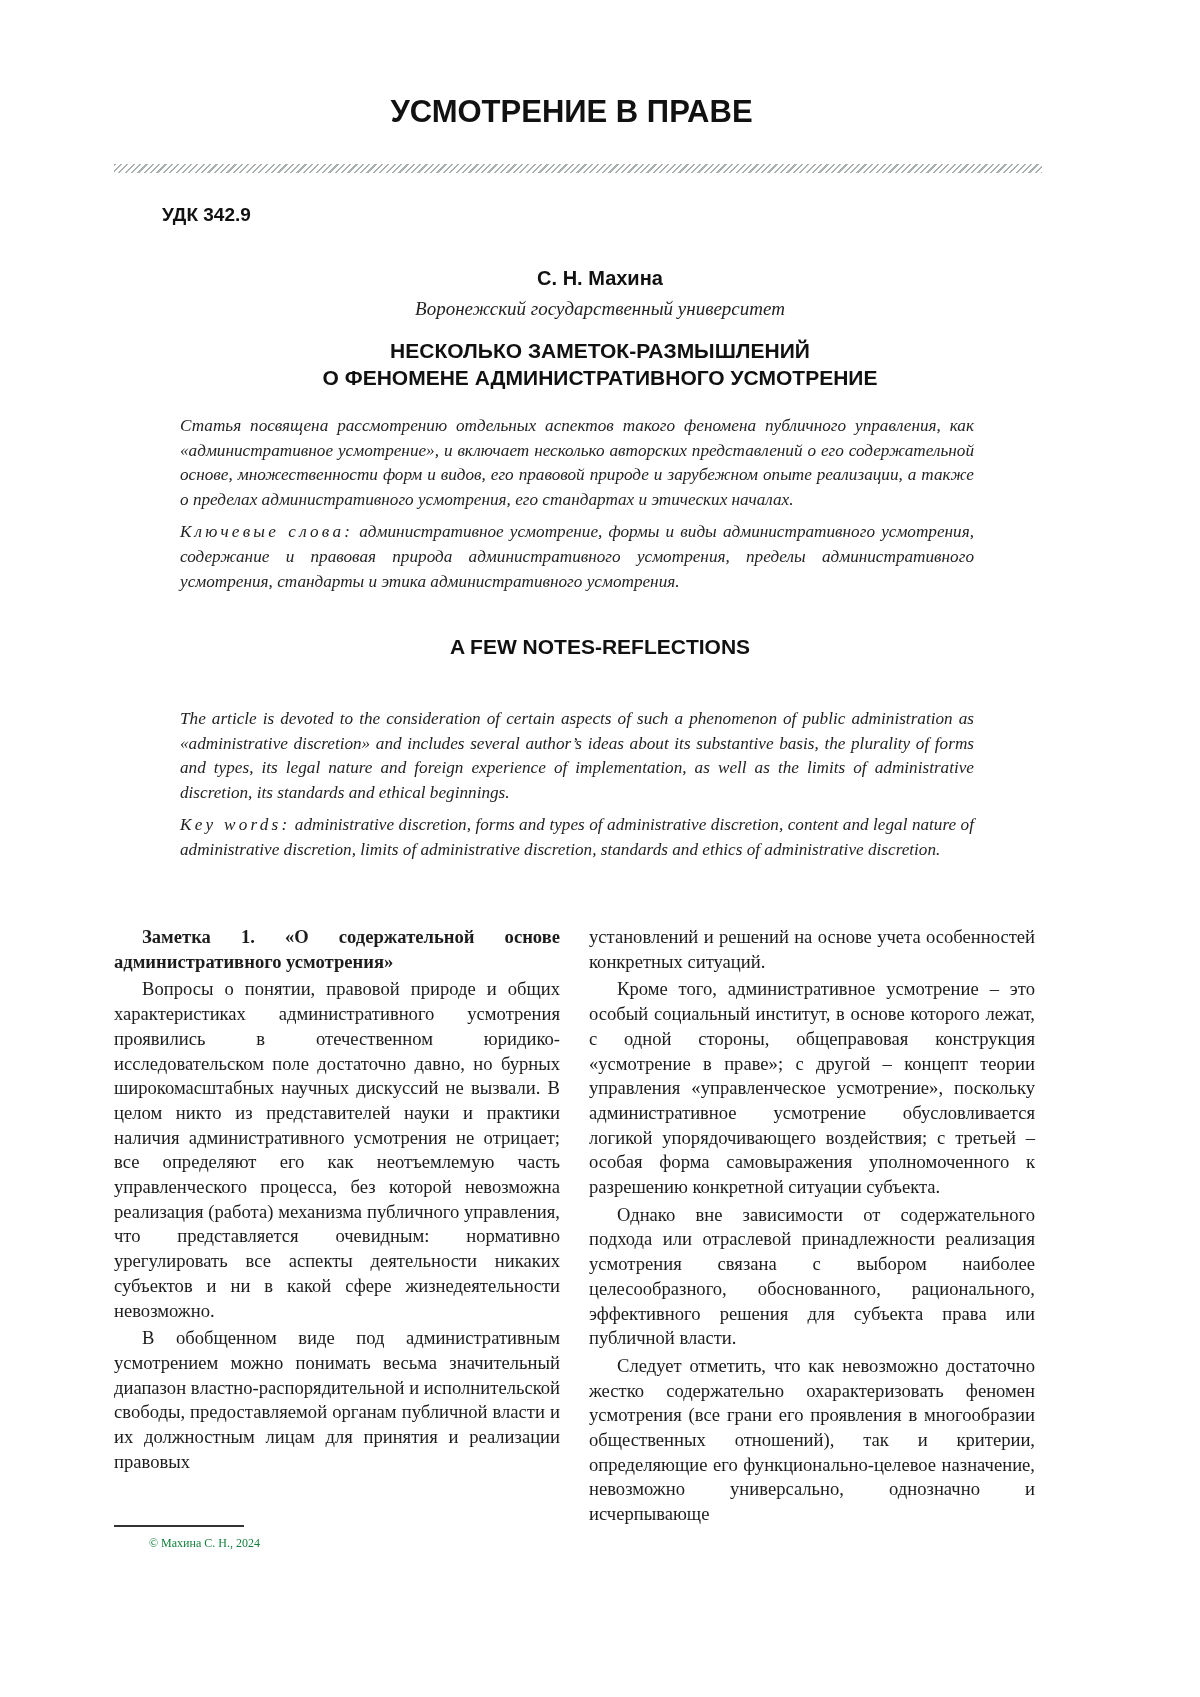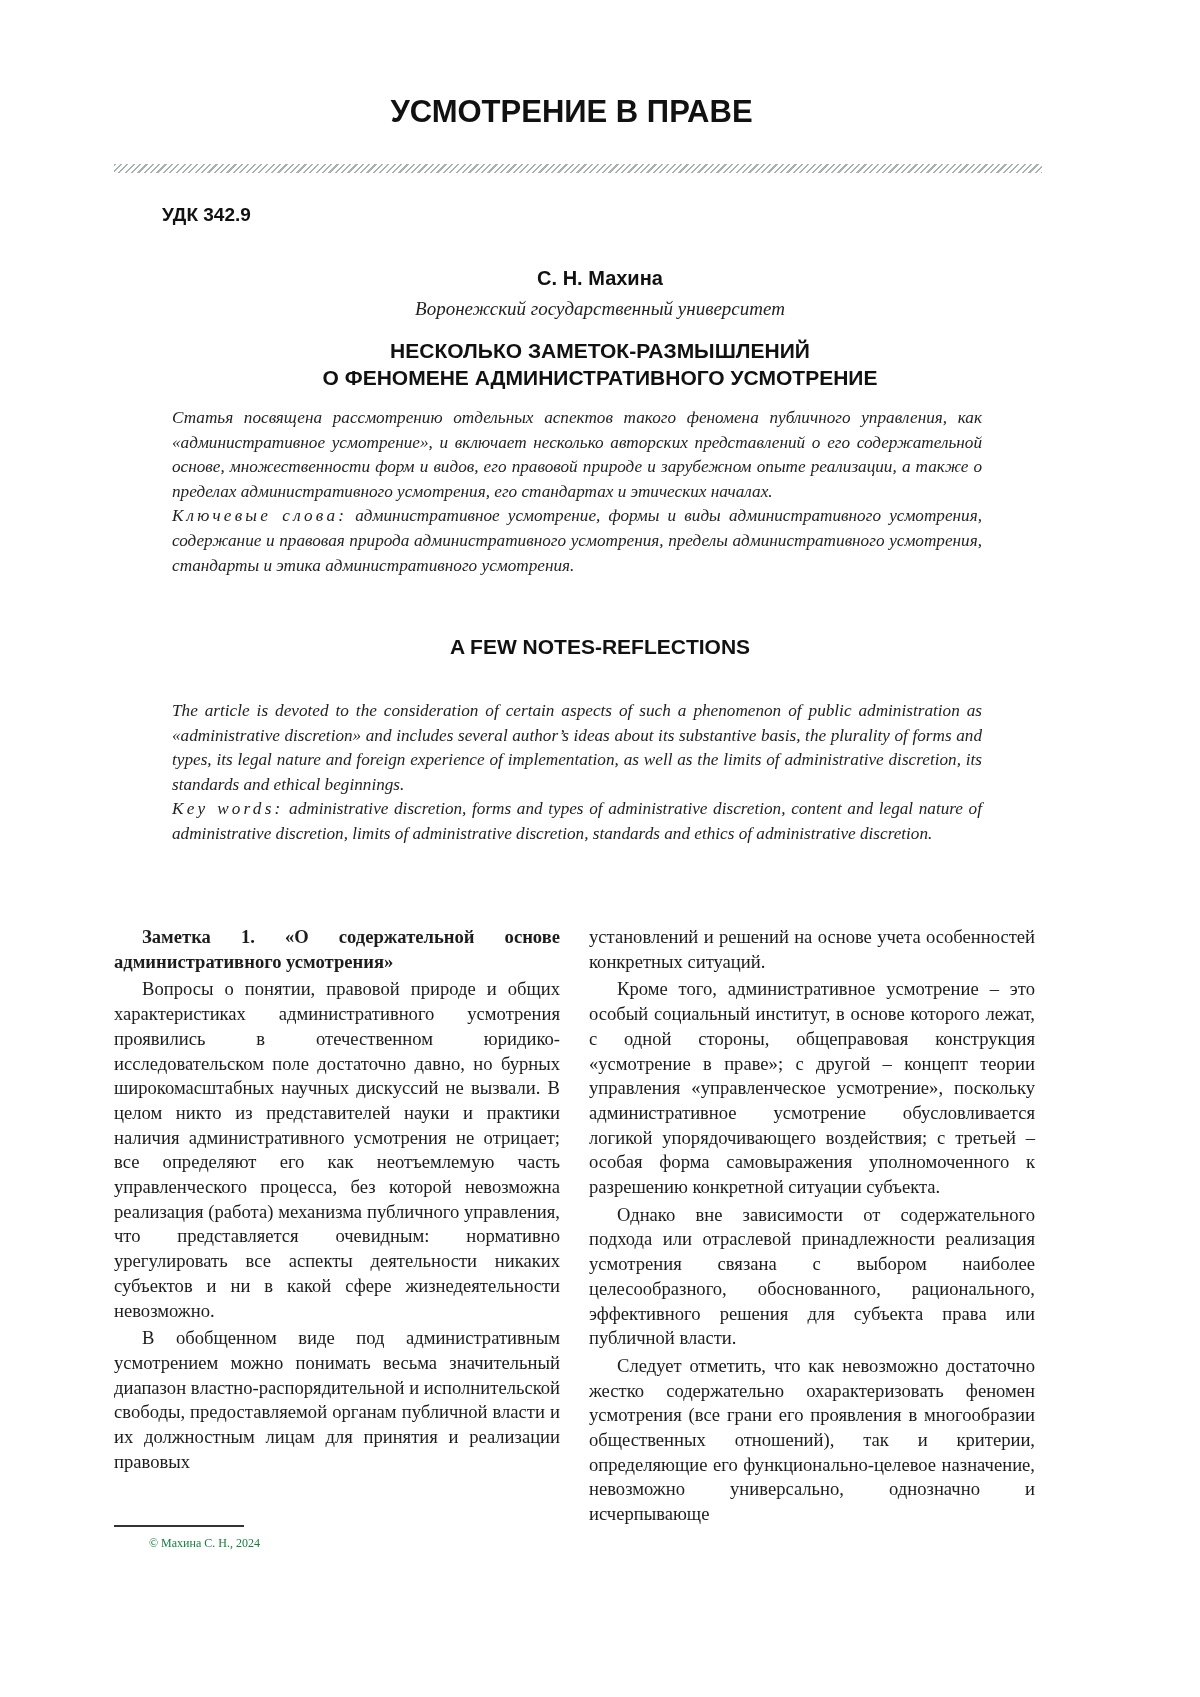--- a/index.html
+++ b/index.html
@@ -29,21 +29,21 @@
     }
     .article-title {
       position: absolute; left: 0; width: 1200px; top: 337px; text-align: center;
       font-family: "Liberation Sans", sans-serif; font-weight: bold; font-size: 21px; line-height: 27px; color: #111;
     }
     .abstract {
       position: absolute; left: 172px; width: 810px;
       font-family: "Liberation Serif", serif; font-style: italic; font-size: 17.2px; line-height: 24.6px;
       color: #222; text-align: justify;
     }
-    .abstract p { margin: 0; font-style: italic; }
+    .abstract p { margin: 8px; font-style: italic; }
     .kw-label { letter-spacing: 3.2px; }
     .abstract-ru { top: 406px; }
     .article-title-en { top: 633px; }
     .abstract-en { top: 699px; }
 
     .col {
       position: absolute; width: 446px;
       font-family: "Liberation Serif", serif; font-size: 18.6px; line-height: 24.7px;
       color: #1c1c1c; text-align: justify;
     }

